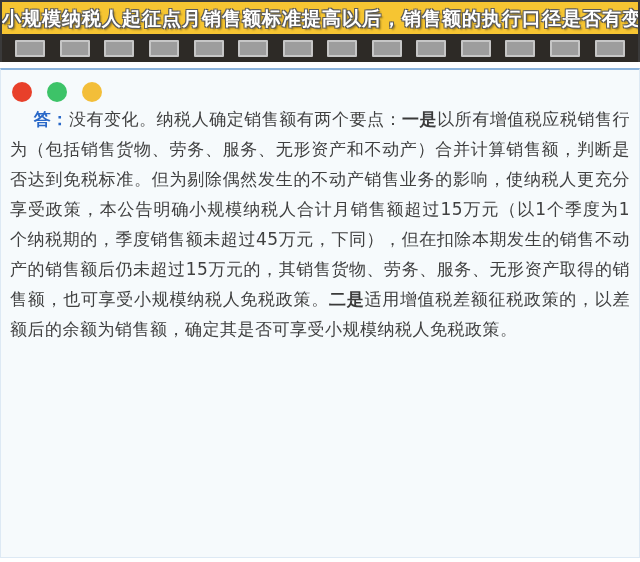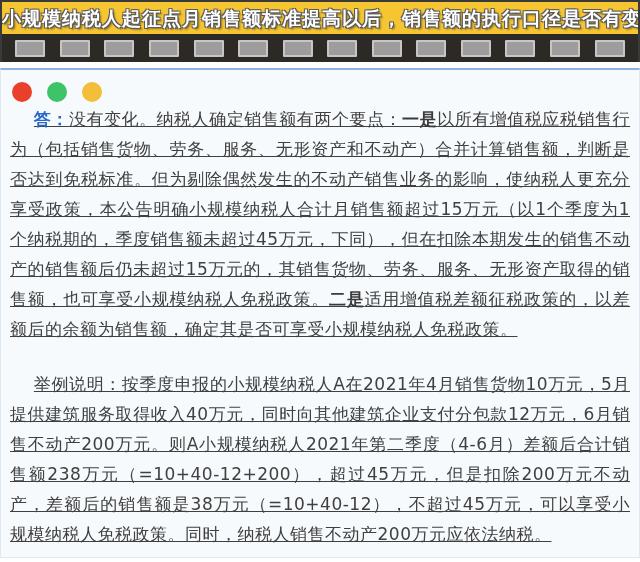--- a/index.html
+++ b/index.html
@@ -46,21 +46,20 @@
   }
   .traffic-lights{display:flex;gap:15px;margin:6px 0 2px 2px;}
   .dot{width:20px;height:20px;border-radius:50%;}
 
   .para{
     margin:0;
     font-size:17px;line-height:30px;color:#404040;
     text-indent:1.4em;
     text-align:justify;
     letter-spacing:.5px;
-    text-decoration:underline;
   }
   .para + .para{margin-top:25px;}
   .run-answer{color:#2968C8;font-weight:bold;}
   .run-bold{font-weight:bold;color:#3a3a3a;}
 </style>
 </head>
 <body>
 
 <div class="page">
 
@@ -87,16 +86,15 @@
   <div class="content" style="background: rgb(246, 250, 252); border-top-color: rgb(140, 180, 220);">
 
     <div class="traffic-lights">
       <span class="dot" style="background: rgb(232, 64, 42);"></span>
       <span class="dot" style="background: rgb(61, 195, 104);"></span>
       <span class="dot" style="background: rgb(243, 190, 57);"></span>
     </div>
 
     <p class="para"><span class="run-answer" style="color: rgb(41, 104, 200);">答：</span><span>没有变化。纳税人确定销售额有两个要点：</span><span class="run-bold">一是</span><span>以所有增值税应税销售行为（包括销售货物、劳务、服务、无形资产和不动产）合并计算销售额，判断是否达到免税标准。但为剔除偶然发生的不动产销售业务的影响，使纳税人更充分享受政策，本公告明确小规模纳税人合计月销售额超过15万元（以1个季度为1个纳税期的，季度销售额未超过45万元，下同），但在扣除本期发生的销售不动产的销售额后仍未超过15万元的，其销售货物、劳务、服务、无形资产取得的销售额，也可享受小规模纳税人免税政策。</span><span class="run-bold">二是</span><span>适用增值税差额征税政策的，以差额后的余额为销售额，确定其是否可享受小规模纳税人免税政策。</span></p>
 
-    <p class="para"><span>举例说明：按季度申报的小规模纳税人A在2021年4月销售货物10万元，5月提供建筑服务取得收入40万元，同时向其他建筑企业支付分包款12万元，6月销售不动产200万元。则A小规模纳税人2021年第二季度（4-6月）差额后合计销售额238万元（=10+40-12+200），超过45万元，但是扣除200万元不动产，差额后的销售额是38万元（=10+40-12），不超过45万元，可以享受小规模纳税人免税政策。同时，纳税人销售不动产200万元应依法纳税。</span></p>
 
   </div>
 </div>
 
 </body></html>

